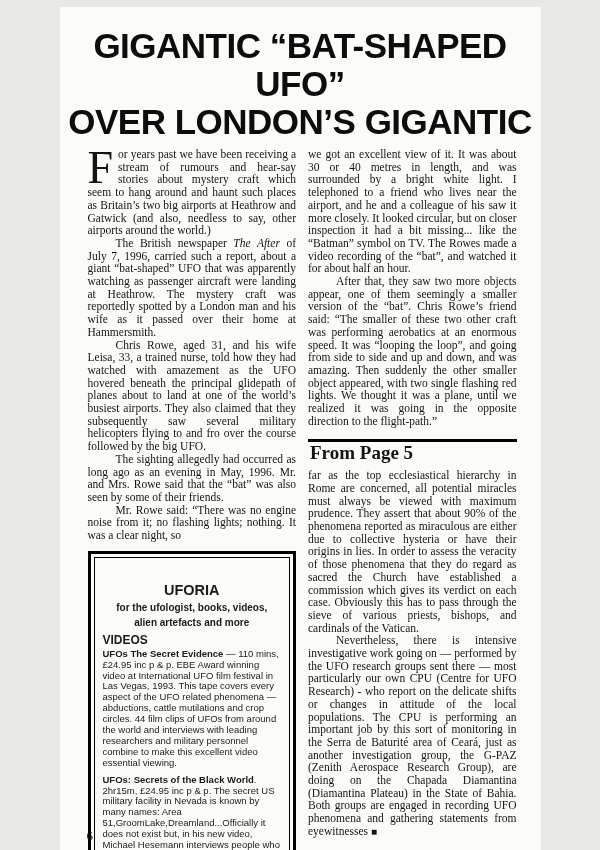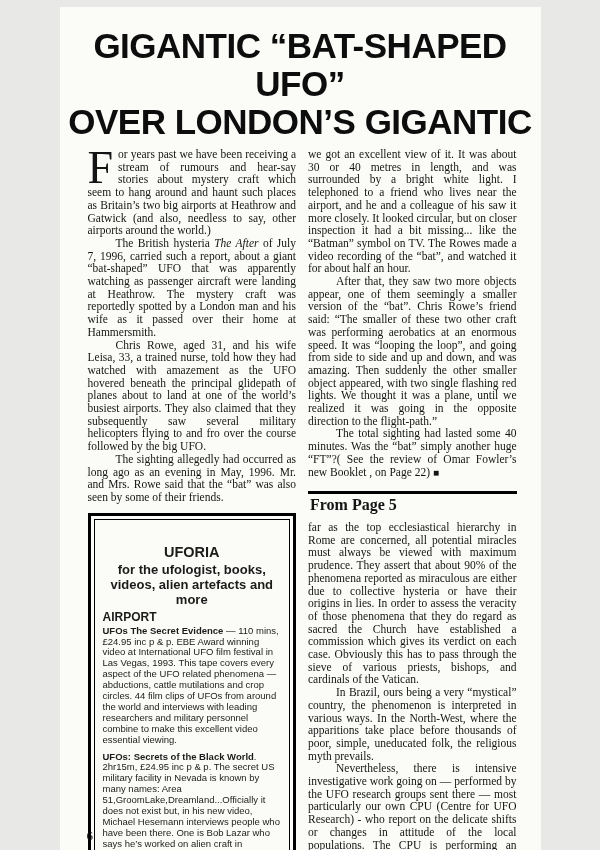--- a/index.html
+++ b/index.html
@@ -65,42 +65,42 @@
   .advert-title {
     text-align:center;
     font-weight:bold;
     font-size:14.5px;
     line-height:17px;
     margin-top:4px;
   }
   .advert-subtitle {
     text-align:center;
     font-weight:bold;
-    font-size:13px;
+    font-size:10px;
     line-height:15px;
     margin:1px 4px 0 4px;
   }
   .advert-videos {
     font-weight:bold;
     font-size:12px;
     margin-top:5px;
   }
   .advert-item { margin-top:3px; }
   .advert-item + .advert-item { margin-top:6px; }
   .advert-item b { font-weight:bold; }
   .advert-footer { margin-top:2px; text-indent:56px; }
   
   .section-rule {
     height:3px;
     background:#000;
     margin:12px 0 5px 0;
   }
   .frompage-heading {
     font-weight:bold;
-    font-size:16px;
+    font-size:19px;
     margin:0 0 9px 2px;
     text-align:left;
   }
   .pagenum {
     position:absolute;
     left:27px;
     bottom:13px;
     font-size:13px;
   }
 </style>
@@ -111,45 +111,44 @@
 
   <div class="title">
     <span>GIGANTIC “BAT-SHAPED UFO”</span>
     <span>OVER LONDON’S GIGANTIC</span>
   </div>
 
   <div class="columns">
 
     <div class="col">
       <p><span class="dropcap">F</span><span>or years past we have been receiving a stream of rumours and hear-say stories about mystery craft which seem to hang around and haunt such places as Britain’s two big airports at Heathrow and Gatwick (and also, needless to say, other airports around the world.)</span></p>
-      <p class="ind"><span>The British hysteria </span><i>The After</i><span> of July 7, 1996, carried such a report, about a giant “bat-shaped” UFO that was apparently watching as passenger aircraft were landing at Heathrow. The mystery craft was reportedly spotted by a London man and his wife as it passed over their home at Hammersmith.</span></p>
+      <p class="ind"><span>The British newspaper </span><i>The After</i><span> of July 7, 1996, carried such a report, about a giant “bat-shaped” UFO that was apparently watching as passenger aircraft were landing at Heathrow. The mystery craft was reportedly spotted by a London man and his wife as it passed over their home at Hammersmith.</span></p>
       <p class="ind">Chris Rowe, aged 31, and his wife Leisa, 33, a trained nurse, told how they had watched with amazement as the UFO hovered beneath the principal glidepath of planes about to land at one of the world’s busiest airports.  They also claimed that they subsequently saw several military helicopters flying to and fro over the course followed by the big UFO.</p>
       <p class="ind">The sighting allegedly had occurred as long ago as an evening in May, 1996.  Mr. and Mrs. Rowe said that the “bat” was also seen by some of their friends.</p>
+      <p class="ind">Mr. Rowe said: “There was no engine noise from it; no flashing lights; nothing.  It was a clear night, so</p>
 
       <div class="advert">
         <div class="advert-inner">
           <div class="advert-title">UFORIA</div>
           <div class="advert-subtitle">for the ufologist, books, videos, alien artefacts and more</div>
-          <div class="advert-videos">AIRPORT</div>
+          <div class="advert-videos">VIDEOS</div>
           <div class="advert-item"><b>UFOs The Secret Evidence</b><span> — 110 mins, £24.95 inc p &amp; p. EBE Award winning video at International UFO film festival in Las Vegas, 1993. This tape covers every aspect of the UFO related phenomena —  abductions, cattle mutilations and crop circles. 44 film clips of UFOs from around the world and interviews with leading researchers and military personnel combine to make this excellent video essential viewing.</span></div>
           <div class="advert-item"><b>UFOs: Secrets of the Black World</b><span>. 2hr15m, £24.95 inc p &amp; p. The secret US military facility in Nevada is known by many names:  Area 51,GroomLake,Dreamland...Officially it does not exist but, in his new video, Michael Hesemann interviews people who have been there. One is Bob Lazar who says he’s worked on alien craft in underground bunkers in Area S-4 of  the complex. Ex-CIA pilot John  Lear tells  of secret black  projects at the base, and  of  seeing strange unidentified  craf t over the  surrounding desert. Whatever goes on at  Area 51, this remarkable  documentary lifts some of the veil of secrecy.</span></div>
           <div class="advert-footer">Available from UFORIA, Hearne House, North Wootton, Brazil Mallet, Somerset. BA4 4HW. Cheques payable  to G.B. Wingfield.  For book list and alien artefact catalogue send  S.A.E.</div>
         </div>
       </div>
     </div>
 
     <div class="col">
       <p>we got an excellent view of it.  It was about 30 or 40 metres in length, and was surrounded by a bright white light.  I telephoned to a friend who lives near the airport, and he and a colleague of his saw it more closely.  It looked circular, but on closer inspection it had a bit missing... like the “Batman” symbol on TV.  The Rowes made a video recording of the “bat”, and watched it for about half an hour.</p>
       <p class="ind">After that, they saw two more objects appear, one of them seemingly a smaller version of the “bat”.  Chris Rowe’s friend said: “The smaller of these two other craft was performing aerobatics at an enormous speed.  It was “looping the loop”, and going from side to side and up and down, and was amazing.  Then suddenly the other smaller object appeared, with two single flashing red lights.  We thought it was a plane, until we realized it was going in the opposite direction to the flight-path.”</p>
-      <p class="ind"><span>The total sighting had lasted some 40 minutes. Was the “bat” simply another huge “FT”?( See the review of Omar Fowler’s new Booklet , on Page 22) </span><span class="end-mark">■</span></p>
 
       <div class="section-rule"></div>
       <div class="frompage-heading">From Page 5</div>
 
       <p>far as the top ecclesiastical hierarchy in Rome are concerned, all potential miracles must always be viewed with maximum prudence.  They assert that about 90% of the phenomena reported as miraculous are either due to collective hysteria or have their origins in lies.  In order to assess the veracity of those phenomena that they do regard as sacred the Church have established a commission which gives its verdict on each case.  Obviously this has to pass through the sieve of various priests, bishops, and cardinals of the Vatican.</p>
-      <p class="ind">In Brazil, ours being a very “mystical” country, the phenomenon is interpreted in various ways.  In the North-West, where the apparitions take place before thousands of poor, simple, uneducated folk, the religious myth prevails.</p>
       <p class="ind"><span>Nevertheless, there is intensive investigative work going on — performed by the UFO research groups sent there — most particularly our own CPU (Centre for UFO Research) - who report on the delicate shifts or changes in attitude of the local populations.  The CPU is performing an important job by this sort of monitoring in the Serra de Baturité area of Ceará, just as another investigation group, the G-PAZ (Zenith Aerospace Research Group), are doing on the Chapada Diamantina (Diamantina Plateau) in the State of Bahia.  Both groups are engaged in recording UFO phenomena and gathering statements from eyewitnesses </span><span class="end-mark">■</span></p>
     </div>
 
   </div>
 
   <div class="pagenum">6</div>
 </div>
 
 </body></html>

